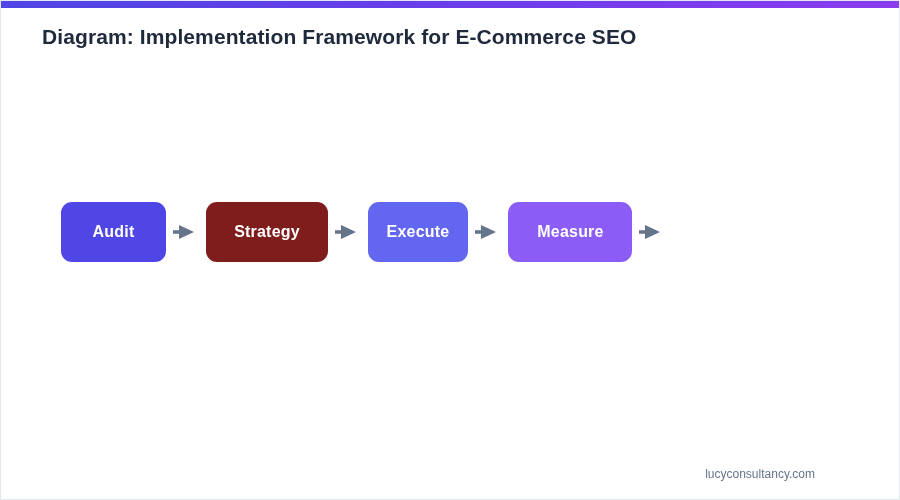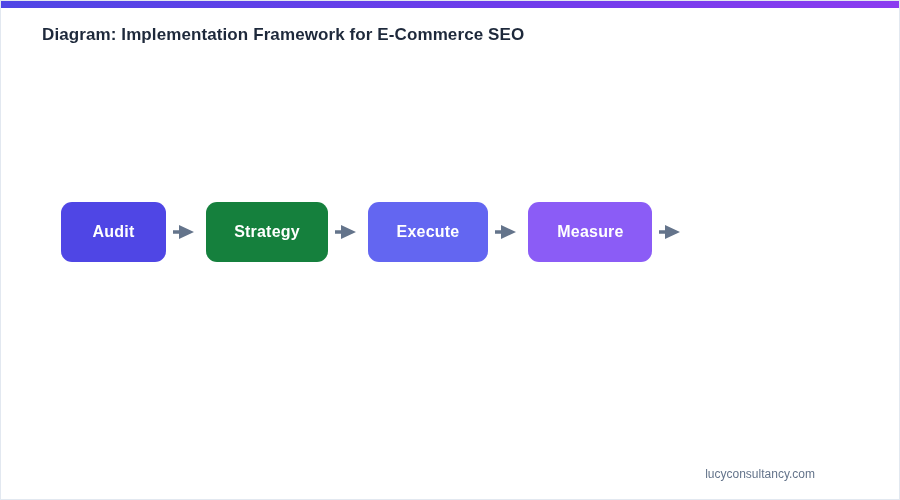--- a/index.html
+++ b/index.html
@@ -24,21 +24,21 @@
     top: 0;
     left: 0;
     width: 900px;
     height: 7px;
     background: linear-gradient(90deg, #4f46e5 0%, #6d3ceb 55%, #8b3cf0 100%);
   }
   .page-title {
     position: absolute;
     left: 41px;
     top: 24px;
-    font-size: 17px;
+    font-size: 21px;
     font-weight: bold;
     color: #1e293b;
     letter-spacing: 0.1px;
     white-space: nowrap;
   }
   .flow {
     position: absolute;
     left: 60px;
     top: 201px;
     height: 60px;
@@ -92,29 +92,29 @@
 
   <div class="flow">
       <div class="node" style="background: rgb(79, 70, 229); width: 105px;">
         <span class="node-label" style="color: rgb(255, 255, 255);">Audit</span>
       </div>
       <div class="connector">
         <svg width="26" height="20" viewBox="0 0 26 20" aria-hidden="true">
           <path d="M0 8.3 H6 V3 L21 10 L6 17 V11.7 H0 Z" fill="#64748b"></path>
         </svg>
       </div>
-      <div class="node" style="background: #15803d; width: 122px; justify-content: center;">
+      <div class="node" style="background: #7f1d1d; width: 122px; justify-content: center;">
         <span class="node-label" style="color: rgb(255, 255, 255);">Strategy</span>
       </div>
       <div class="connector">
         <svg width="26" height="20" viewBox="0 0 26 20" aria-hidden="true">
           <path d="M0 8.3 H6 V3 L21 10 L6 17 V11.7 H0 Z" fill="#64748b"></path>
         </svg>
       </div>
-      <div class="node" style="background: rgb(99, 102, 241); width: 120px; text-align: right;">
+      <div class="node" style="background: rgb(99, 102, 241); width: 100px; text-align: right;">
         <span class="node-label" style="color: rgb(255, 255, 255);">Execute</span>
       </div>
       <div class="connector">
         <svg width="26" height="20" viewBox="0 0 26 20" aria-hidden="true">
           <path d="M0 8.3 H6 V3 L21 10 L6 17 V11.7 H0 Z" fill="#64748b"></path>
         </svg>
       </div>
       <div class="node" style="background: rgb(139, 92, 246); width: 124px; padding-left: 17px;">
         <span class="node-label" style="color: rgb(255, 255, 255);">Measure</span>
       </div>

